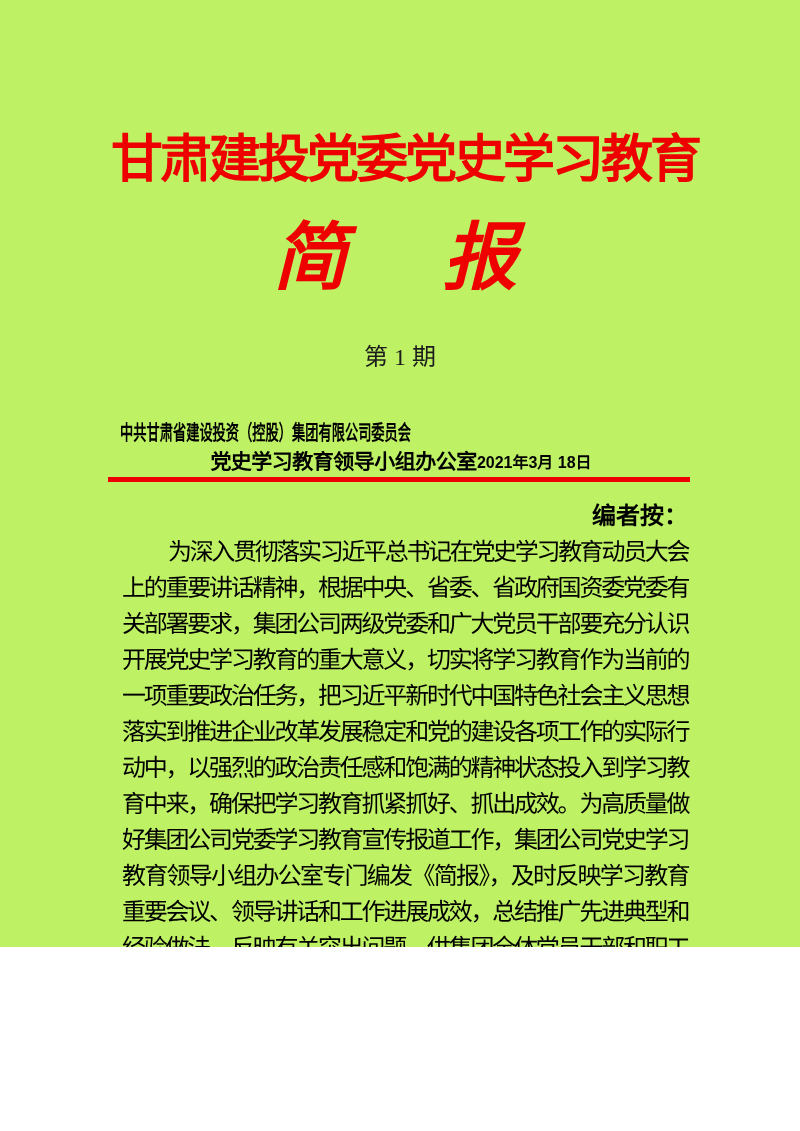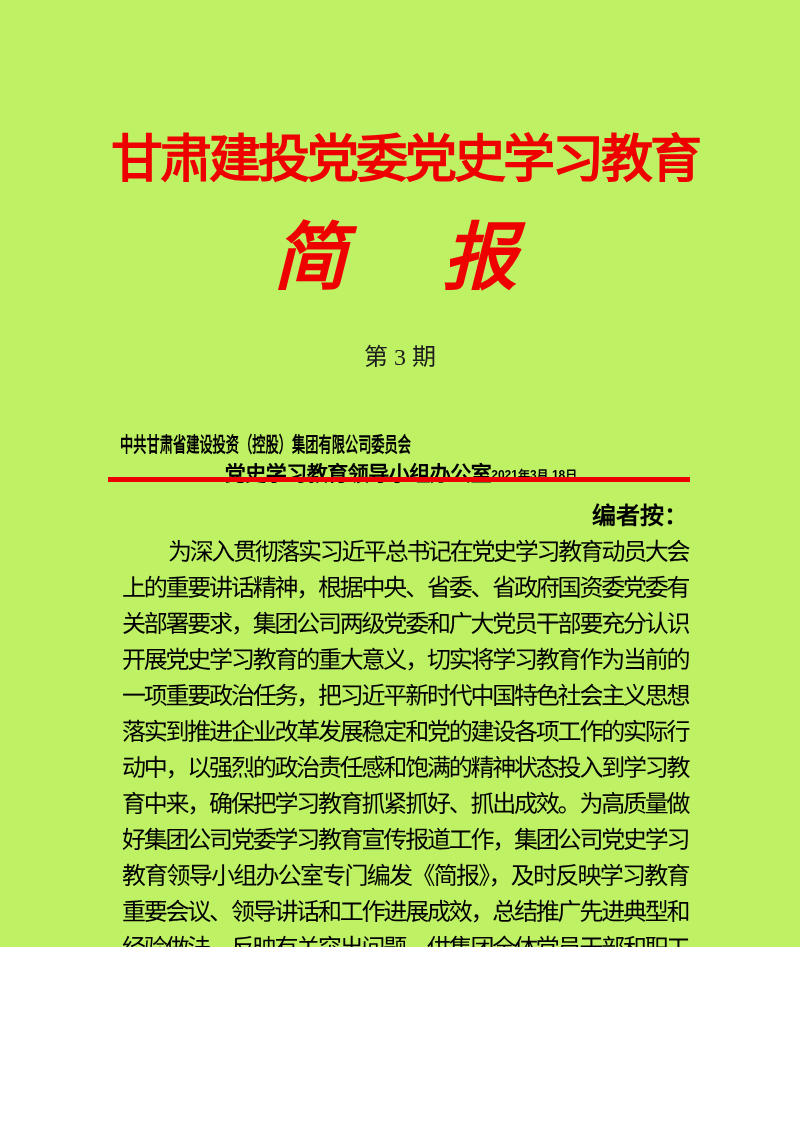--- a/index.html
+++ b/index.html
@@ -42,21 +42,21 @@
     top: 343px; left: 0; right: 0;
     text-align: center;
     font-size: 24px;
     line-height: 1.2;
     color: #1c1c1c;
   }
 
   
   .pubinfo {
     position: absolute;
-    left: 120px; top: 433px;
+    left: 120px; top: 421px;
     width: 562px;
   }
   .org-line1 {
     font-size: 21px;
     font-weight: 700;
     line-height: 25px;
     white-space: nowrap;
     transform: scaleX(0.63);
     transform-origin: 0 50%;
   }
@@ -68,21 +68,21 @@
   }
   .org-line2 {
     font-size: 21px;
     font-weight: 700;
     letter-spacing: -0.5px;
     line-height: 26px;
     white-space: nowrap;
   }
   .pub-date {
     font-family: "Liberation Sans", sans-serif;
-    font-size: 12px;
+    font-size: 16px;
     font-weight: 700;
     line-height: 24px;
     white-space: nowrap;
   }
   .red-rule {
     position: absolute;
     left: 108px; top: 477px;
     width: 582px; height: 5px;
   }
 
@@ -129,21 +129,21 @@
 
 <div class="page">
 
   <div class="masthead-title1" style="color: rgb(238, 0, 0);">甘肃建投党委党史学习教育</div>
 
   <div class="masthead-title2" style="color: rgb(238, 0, 0);">
     <span>简</span>
     <span>报</span>
   </div>
 
-  <div class="issue-line">第 3 期</div>
+  <div class="issue-line">第 1 期</div>
 
   <div class="pubinfo">
     <div class="org-line1">中共甘肃省建设投资（控股）集团有限公司委员会</div>
     <div class="pub-row">
       <div class="org-line2">党史学习教育领导小组办公室</div>
       <div class="pub-date">2021年3月 18日</div>
     </div>
   </div>
 
   <div class="red-rule" style="background-color: rgb(238, 0, 0);"></div>

